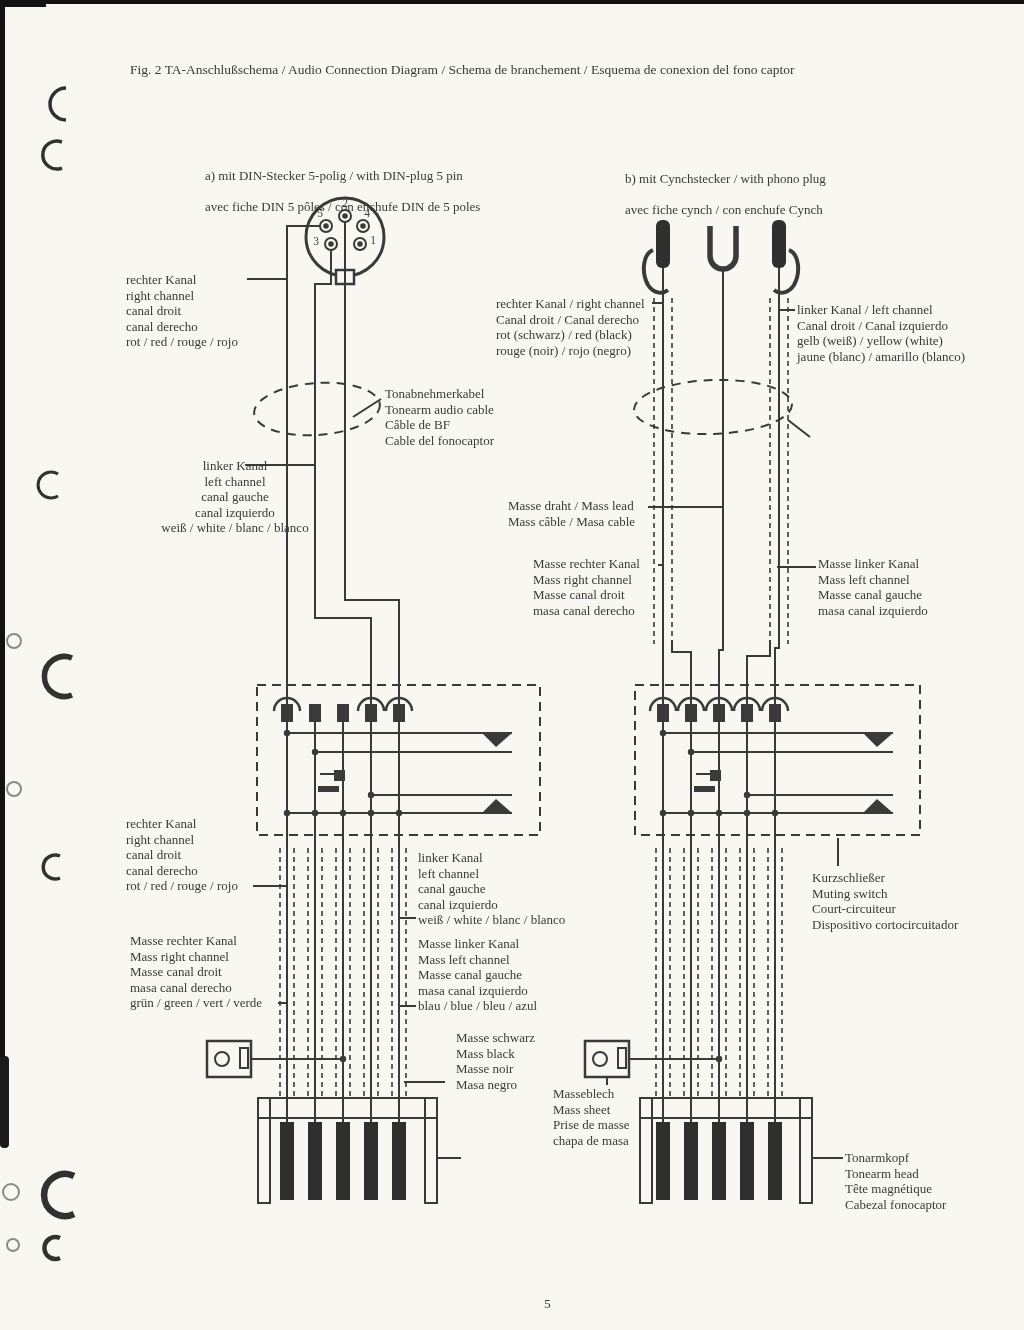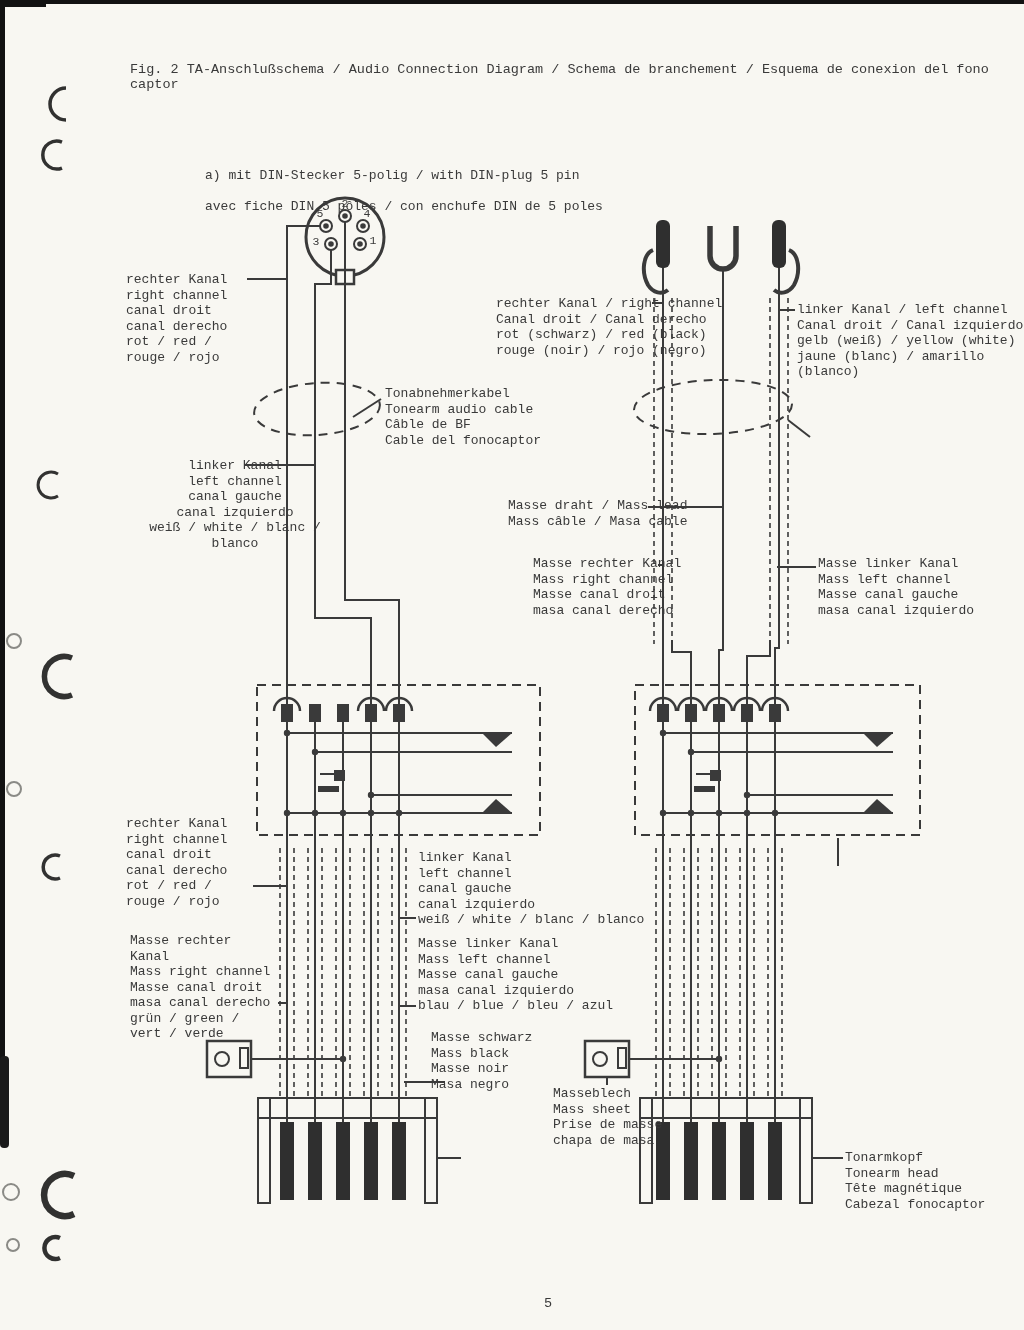--- a/index.html
+++ b/index.html
@@ -1,17 +1,17 @@
 <!DOCTYPE html>
 <html><head>
 <meta charset="utf-8">
 <style>
   html,body{margin:0;padding:0;background:#d8d8d4;}
   .page{position:relative;width:1024px;height:1330px;background:#f8f7f2;overflow:hidden;
-        font-family:Liberation Mono, monospace;color:#3a3a3a;}
+        font-family:Liberation Serif, serif;color:#3a3a3a;}
   .lbl{position:absolute;font-size:13px;line-height:15.5px;white-space:pre-line;}
   .ttl{position:absolute;font-size:13.5px;}
   .hline{font-size:13px;line-height:16px;}
   .hline.indent{}
   .pin-num{position:absolute;font-size:11.5px;width:12px;text-align:center;}
   .pgnum{position:absolute;font-size:13.5px;}
   svg{position:absolute;left:0;top:0;}
   .ctr{text-align:center;}
   .rgt{text-align:left;}
 </style>
@@ -278,20 +278,24 @@
       <path d="M838,838 V866"></path>
       <path d="M812,1158 H843"></path>
     </g>
   </svg>
 
   <div class="ttl" style="left:130px;top:62px;">Fig. 2   TA-Anschlußschema / Audio Connection Diagram / Schema de branchement / Esquema de conexion del fono captor</div>
 
   <div class="lbl" style="left:205px;top:152px;">
     <div class="hline">a)  mit DIN-Stecker 5-polig / with DIN-plug 5 pin</div>
     <div class="hline indent">avec fiche DIN 5 pôles / con enchufe DIN de 5 poles</div>
+  </div>
+  <div class="lbl" style="left:625px;top:155px;">
+    <div class="hline">b)  mit Cynchstecker / with phono plug</div>
+    <div class="hline indent">avec fiche cynch / con enchufe Cynch</div>
   </div>
 
   <div class="pin-num" style="left:314px;top:207px;">5</div>
   <div class="pin-num" style="left:339px;top:197px;">2</div>
   <div class="pin-num" style="left:361px;top:207px;">4</div>
   <div class="pin-num" style="left:310px;top:235px;">3</div>
   <div class="pin-num" style="left:367px;top:234px;">1</div>
 
   <div class="lbl rgt" style="left:126px;top:272px;width:124px;">rechter Kanal
 right channel
@@ -320,21 +324,21 @@
   <div class="lbl" style="left:418px;top:850px;">linker Kanal
 left channel
 canal gauche
 canal izquierdo
 weiß / white / blanc / blanco</div>
   <div class="lbl" style="left:418px;top:936px;">Masse linker Kanal
 Mass left channel
 Masse canal gauche
 masa canal izquierdo
 blau / blue / bleu / azul</div>
-  <div class="lbl" style="left:431px;top:1030px;">Masse schwarz
+  <div class="lbl" style="left:456px;top:1030px;">Masse schwarz
 Mass black
 Masse noir
 Masa negro</div>
 
   <div class="lbl" style="left:496px;top:296px;">rechter Kanal / right channel
 Canal droit / Canal derecho
 rot (schwarz) / red (black)
 rouge (noir) / rojo (negro)</div>
   <div class="lbl" style="left:797px;top:302px;">linker Kanal / left channel
 Canal droit / Canal izquierdo
@@ -343,20 +347,24 @@
   <div class="lbl" style="left:508px;top:498px;">Masse draht / Mass lead
 Mass câble / Masa cable</div>
   <div class="lbl" style="left:533px;top:556px;">Masse rechter Kanal
 Mass right channel
 Masse canal droit
 masa canal derecho</div>
   <div class="lbl" style="left:818px;top:556px;">Masse linker Kanal
 Mass left channel
 Masse canal gauche
 masa canal izquierdo</div>
+  <div class="lbl" style="left:812px;top:870px;">Kurzschließer
+Muting switch
+Court-circuiteur
+Dispositivo cortocircuitador</div>
   <div class="lbl" style="left:553px;top:1086px;">Masseblech
 Mass sheet
 Prise de masse
 chapa de masa</div>
   <div class="lbl" style="left:845px;top:1150px;">Tonarmkopf
 Tonearm head
 Tête magnétique
 Cabezal fonocaptor</div>
 
   <div class="pgnum" style="left:544px;top:1296px;">5</div>

